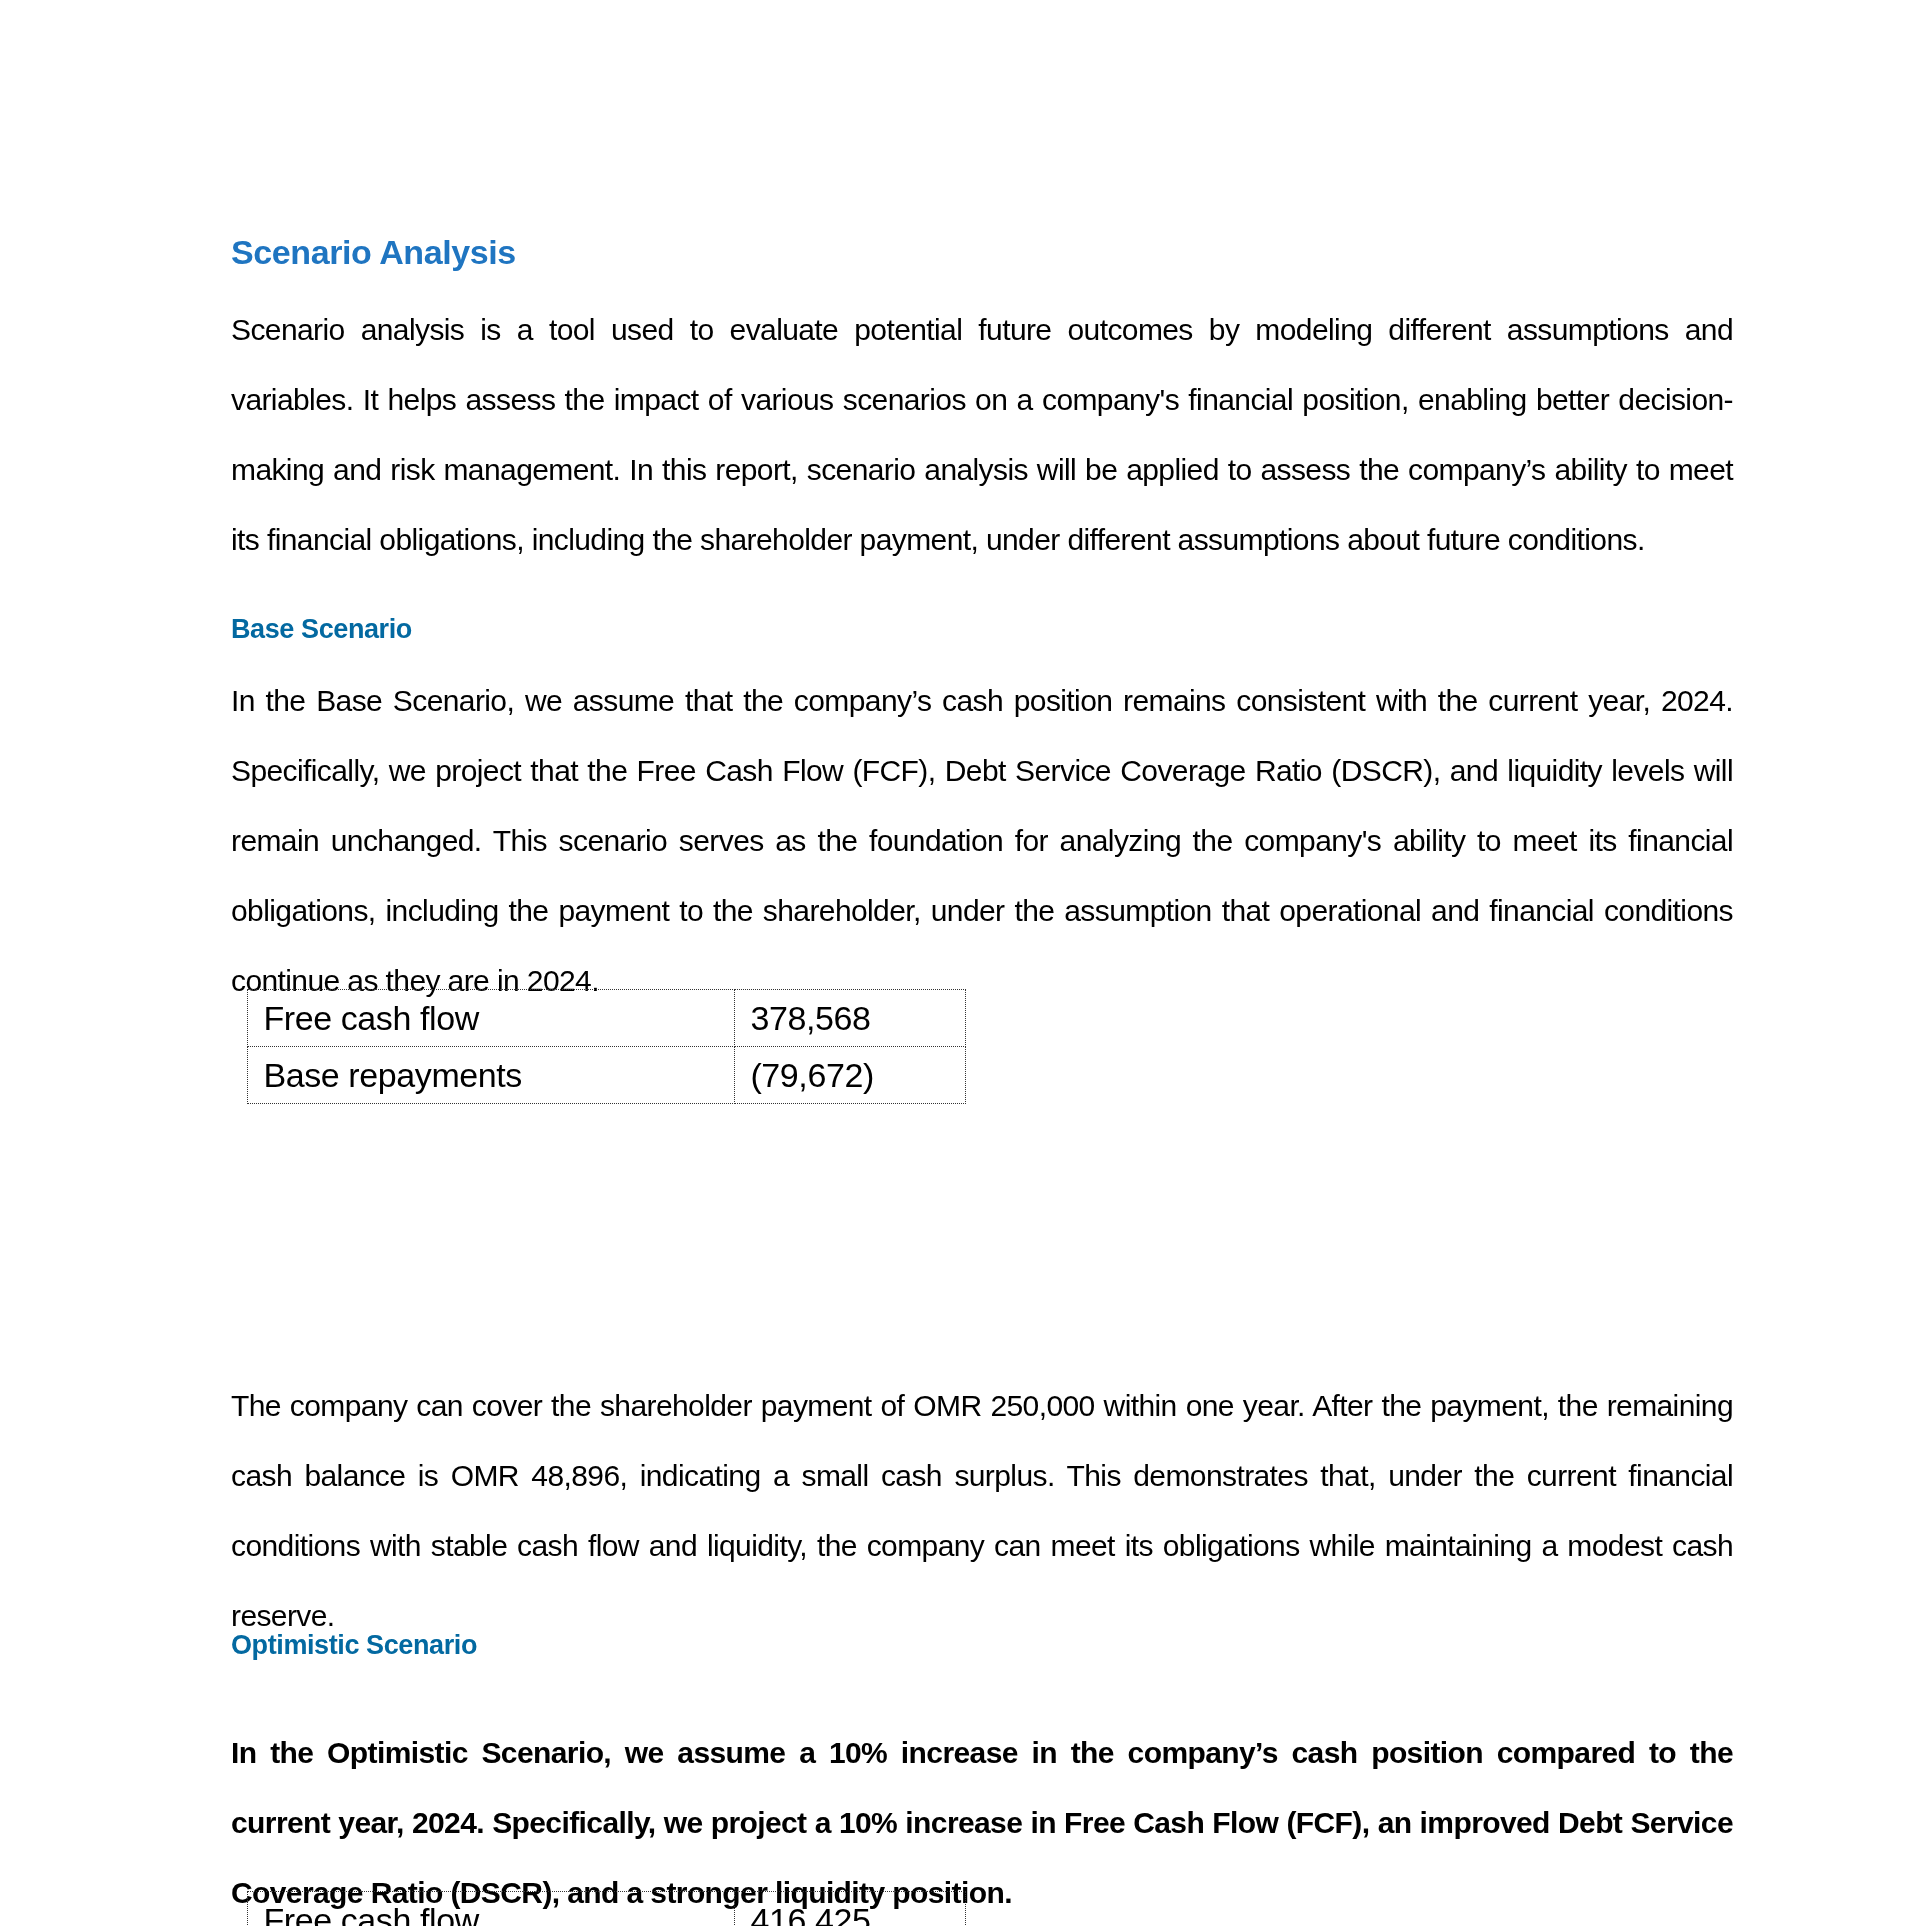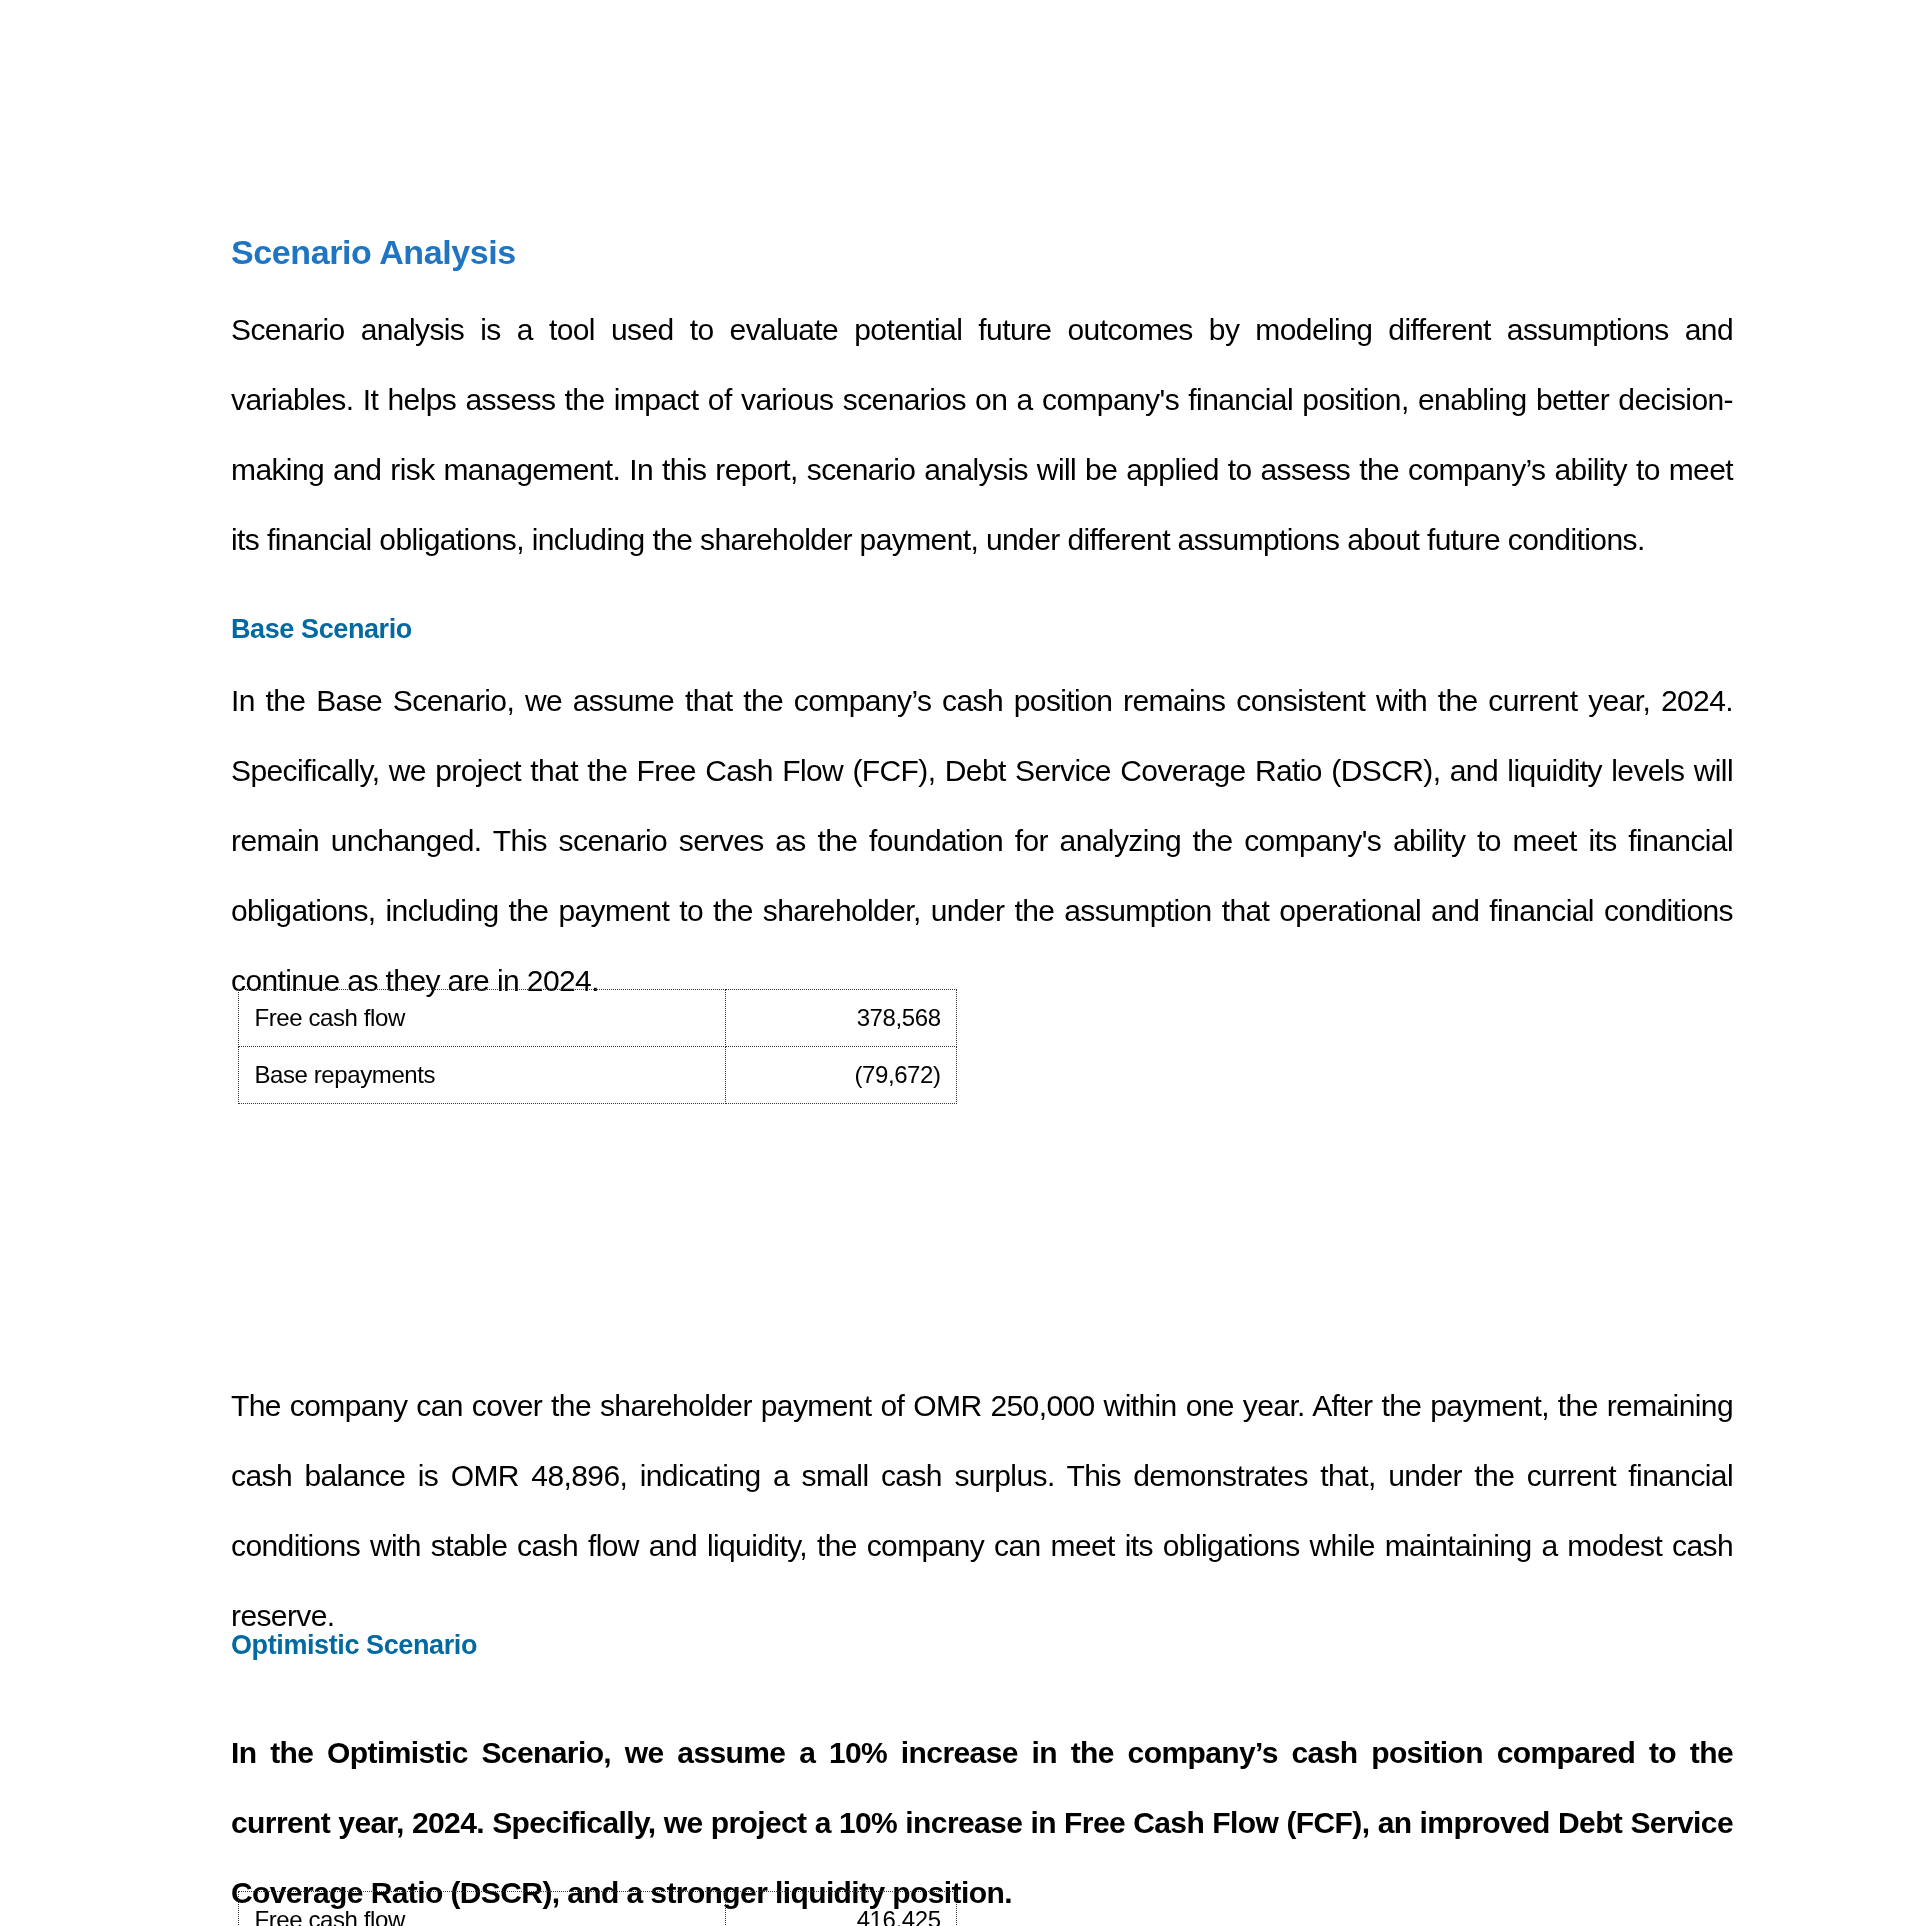--- a/index.html
+++ b/index.html
@@ -19,29 +19,29 @@
     font-size: 27px; font-weight: bold; color: #0369a1;
     letter-spacing: -0.4px;
   }
   .para {
     position: absolute; left: 0; width: 1502px;
     font-size: 30px; line-height: 70px;
     text-align: justify; text-align-last: left;
     letter-spacing: -0.6px;
   }
   .tbl {
-    position: absolute; left: 7px; border-collapse: collapse;
-    font-size: 24px; letter-spacing: -0.4px;
+    position: absolute; left: 16px; border-collapse: collapse;
+    font-size: 34px; letter-spacing: -0.4px;
   }
   .tbl td {
     border: 1.5px dotted #333333; height: 57px; padding: 0 15.4px;
     box-sizing: border-box; vertical-align: middle;
   }
   .tbl td.label { width: 487px; }
-  .tbl td.value { width: 231px; text-align: right; }
+  .tbl td.value { width: 231px; text-align: left; }
   .tbl tr.bold td { font-weight: bold; }
 </style>
 </head>
 <body>
 
 <div class="page">
   <div class="h1">Scenario Analysis</div>
   <div class="para" style="top:295px;">Scenario analysis is a tool used to evaluate potential future outcomes by modeling different assumptions and variables. It helps assess the impact of various scenarios on a company's financial position, enabling better decision-making and risk management. In this report, scenario analysis will be applied to assess the company’s ability to meet its financial obligations, including the shareholder payment, under different assumptions about future conditions.</div>
 
   <div class="h2" style="top:614px;">Base Scenario</div>

